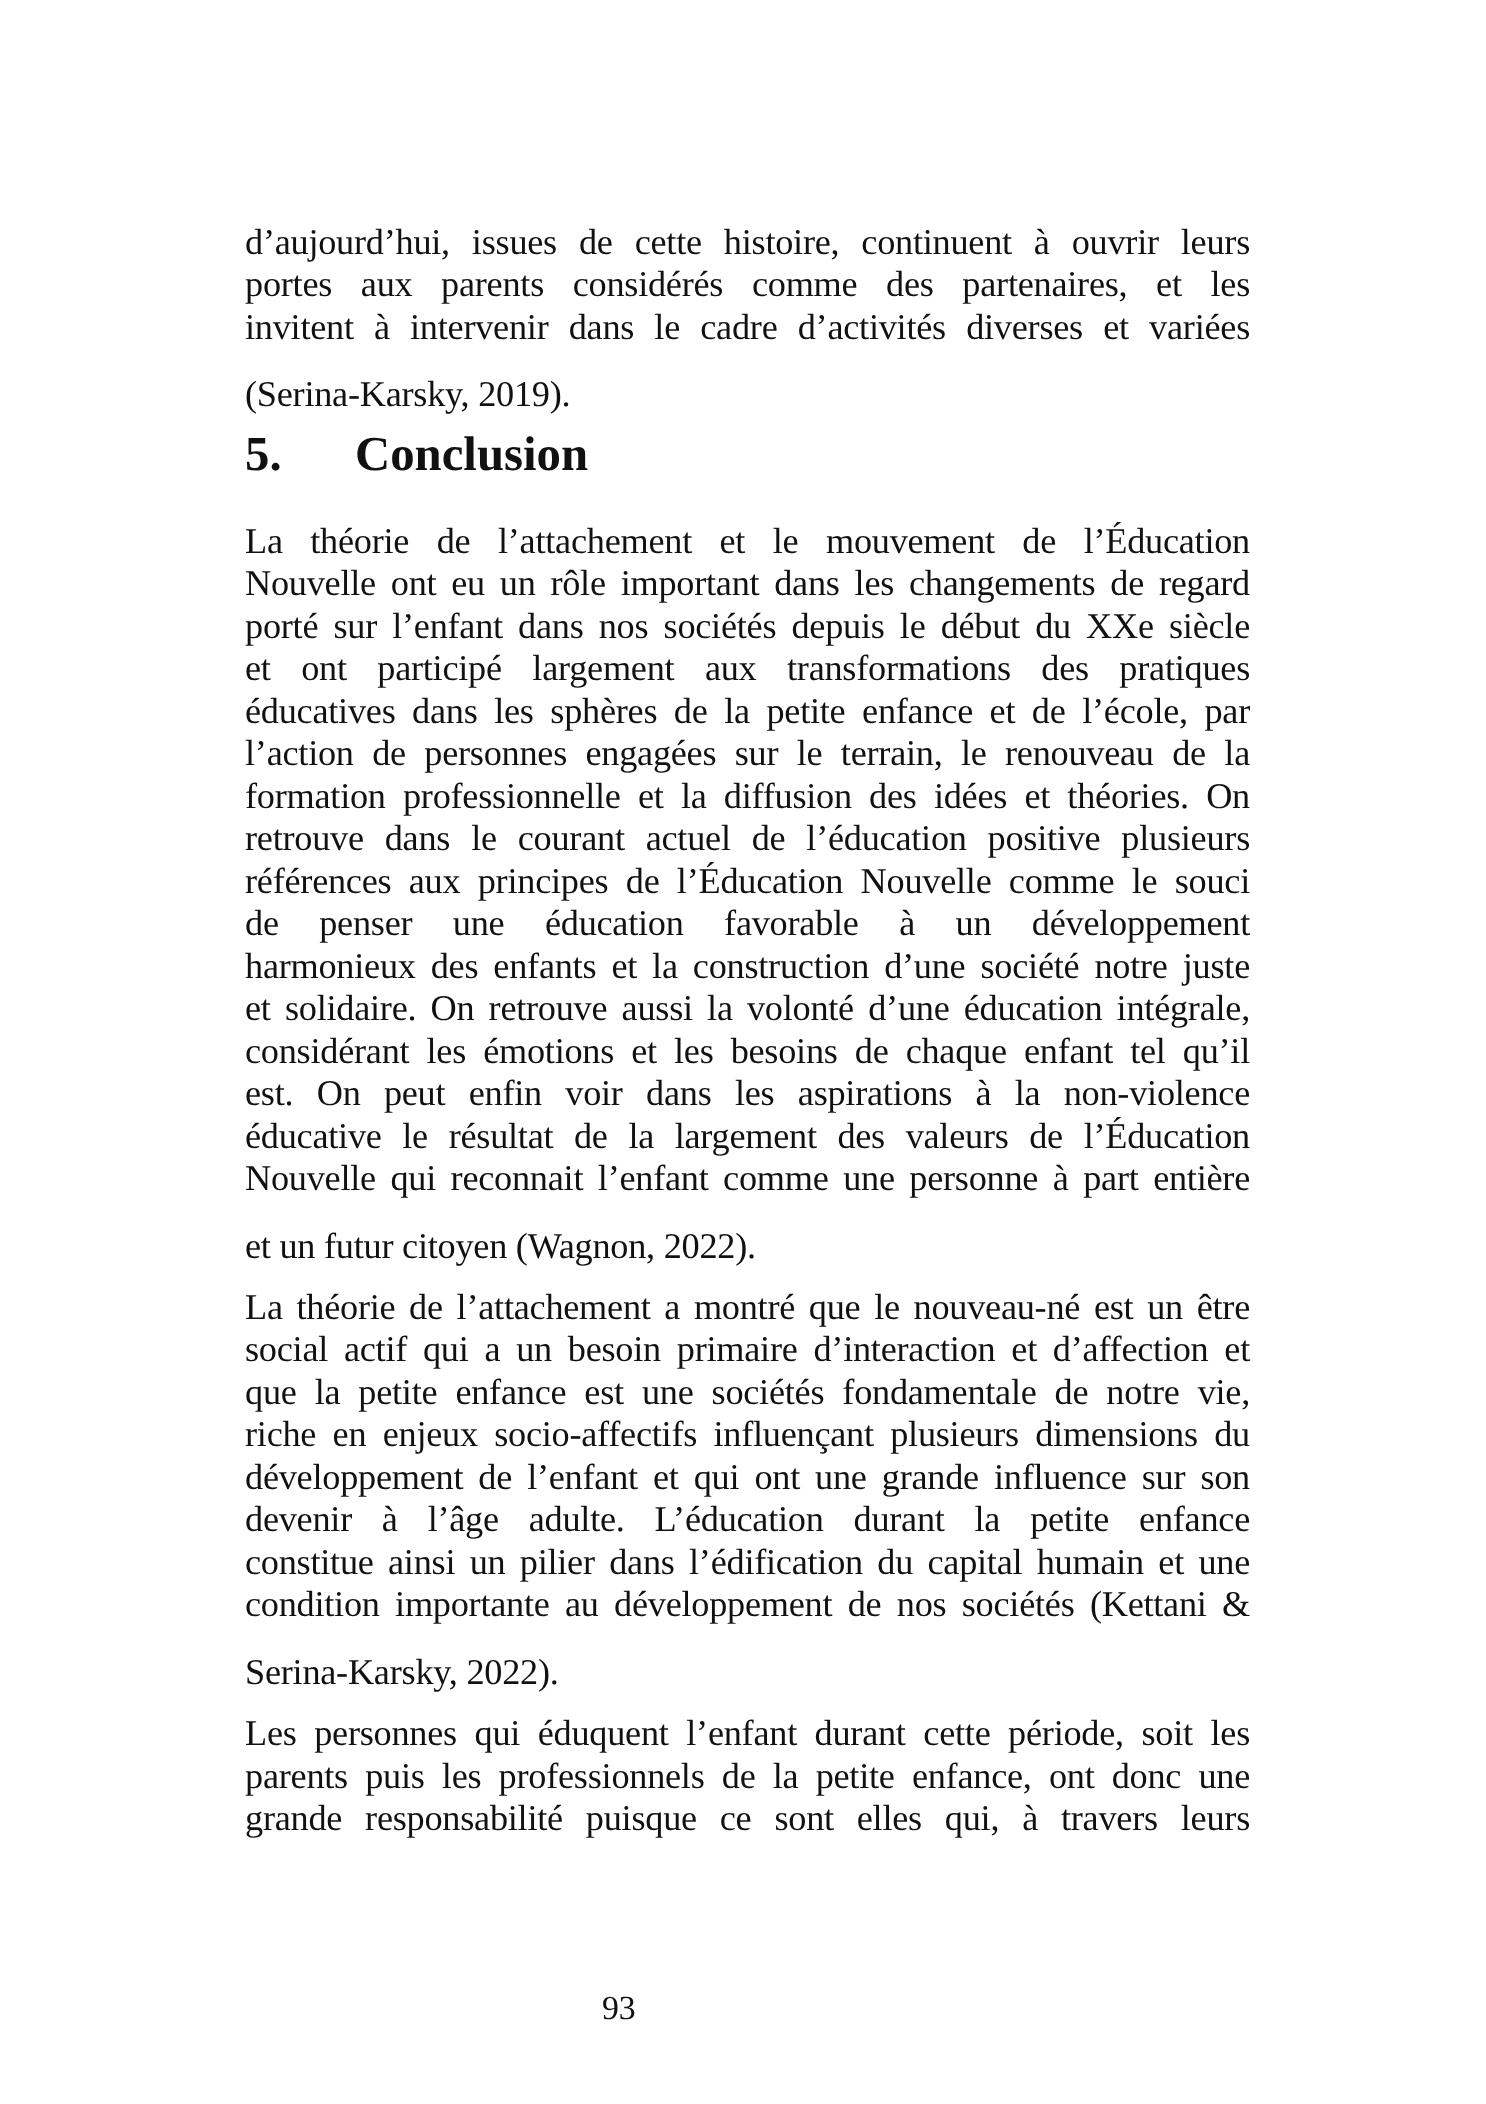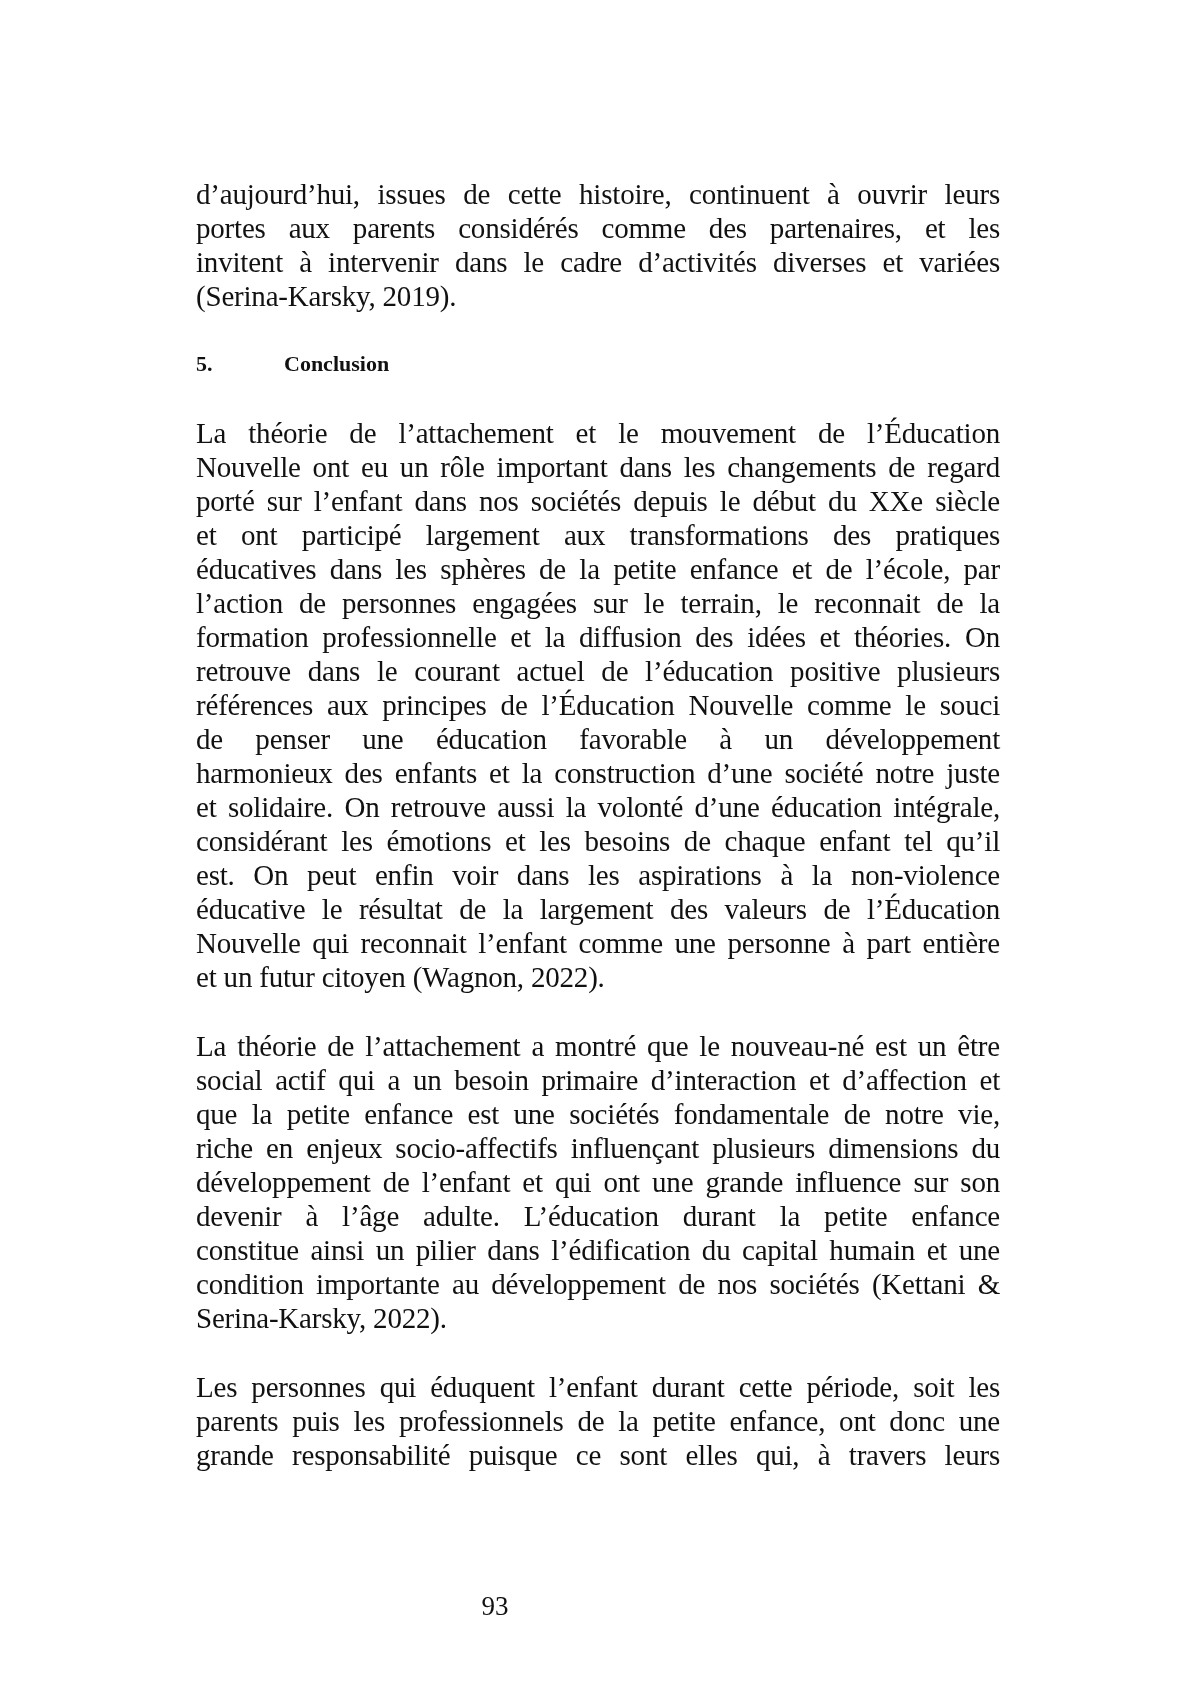--- a/index.html
+++ b/index.html
@@ -29,26 +29,27 @@
       font-size: 29px;
       line-height: 34px;
       height: 34px;
       white-space: nowrap;
       text-align: justify;
       text-align-last: justify;
       letter-spacing: -0.2px;
     }
     .line.last {
       text-align-last: left;
+      margin-top: 20px;
     }
     .heading {
       position: absolute;
       left: 196px;
       top: 347px;
-      font-size: 22px;
+      font-size: 39px;
       line-height: 34px;
       font-weight: bold;
       white-space: nowrap;
     }
     .heading .num {
       display: inline-block;
       width: 88px;
     }
     .page-number {
       position: absolute;
@@ -75,21 +76,21 @@
   <div class="heading">
     <span class="num">5.</span><span>Conclusion</span>
   </div>
 
   <div>
     <div class="line" style="top:416px">La théorie de l’attachement et le mouvement de l’Éducation</div>
     <div class="line" style="top:450px">Nouvelle ont eu un rôle important dans les changements de regard</div>
     <div class="line" style="top:484px">porté sur l’enfant dans nos sociétés depuis le début du XXe siècle</div>
     <div class="line" style="top:518px">et ont participé largement aux transformations des pratiques</div>
     <div class="line" style="top:552px">éducatives dans les sphères de la petite enfance et de l’école, par</div>
-    <div class="line" style="top:586px">l’action de personnes engagées sur le terrain, le reconnait de la</div>
+    <div class="line" style="top:586px">l’action de personnes engagées sur le terrain, le renouveau de la</div>
     <div class="line" style="top:620px">formation professionnelle et la diffusion des idées et théories. On</div>
     <div class="line" style="top:654px">retrouve dans le courant actuel de l’éducation positive plusieurs</div>
     <div class="line" style="top:688px">références aux principes de l’Éducation Nouvelle comme le souci</div>
     <div class="line" style="top:722px">de penser une éducation favorable à un développement</div>
     <div class="line" style="top:756px">harmonieux des enfants et la construction d’une société notre juste</div>
     <div class="line" style="top:790px">et solidaire. On retrouve aussi la volonté d’une éducation intégrale,</div>
     <div class="line" style="top:824px">considérant les émotions et les besoins de chaque enfant tel qu’il</div>
     <div class="line" style="top:858px">est. On peut enfin voir dans les aspirations à la non-violence</div>
     <div class="line" style="top:892px">éducative le résultat de la largement des valeurs de l’Éducation</div>
     <div class="line" style="top:926px">Nouvelle qui reconnait l’enfant comme une personne à part entière</div>

